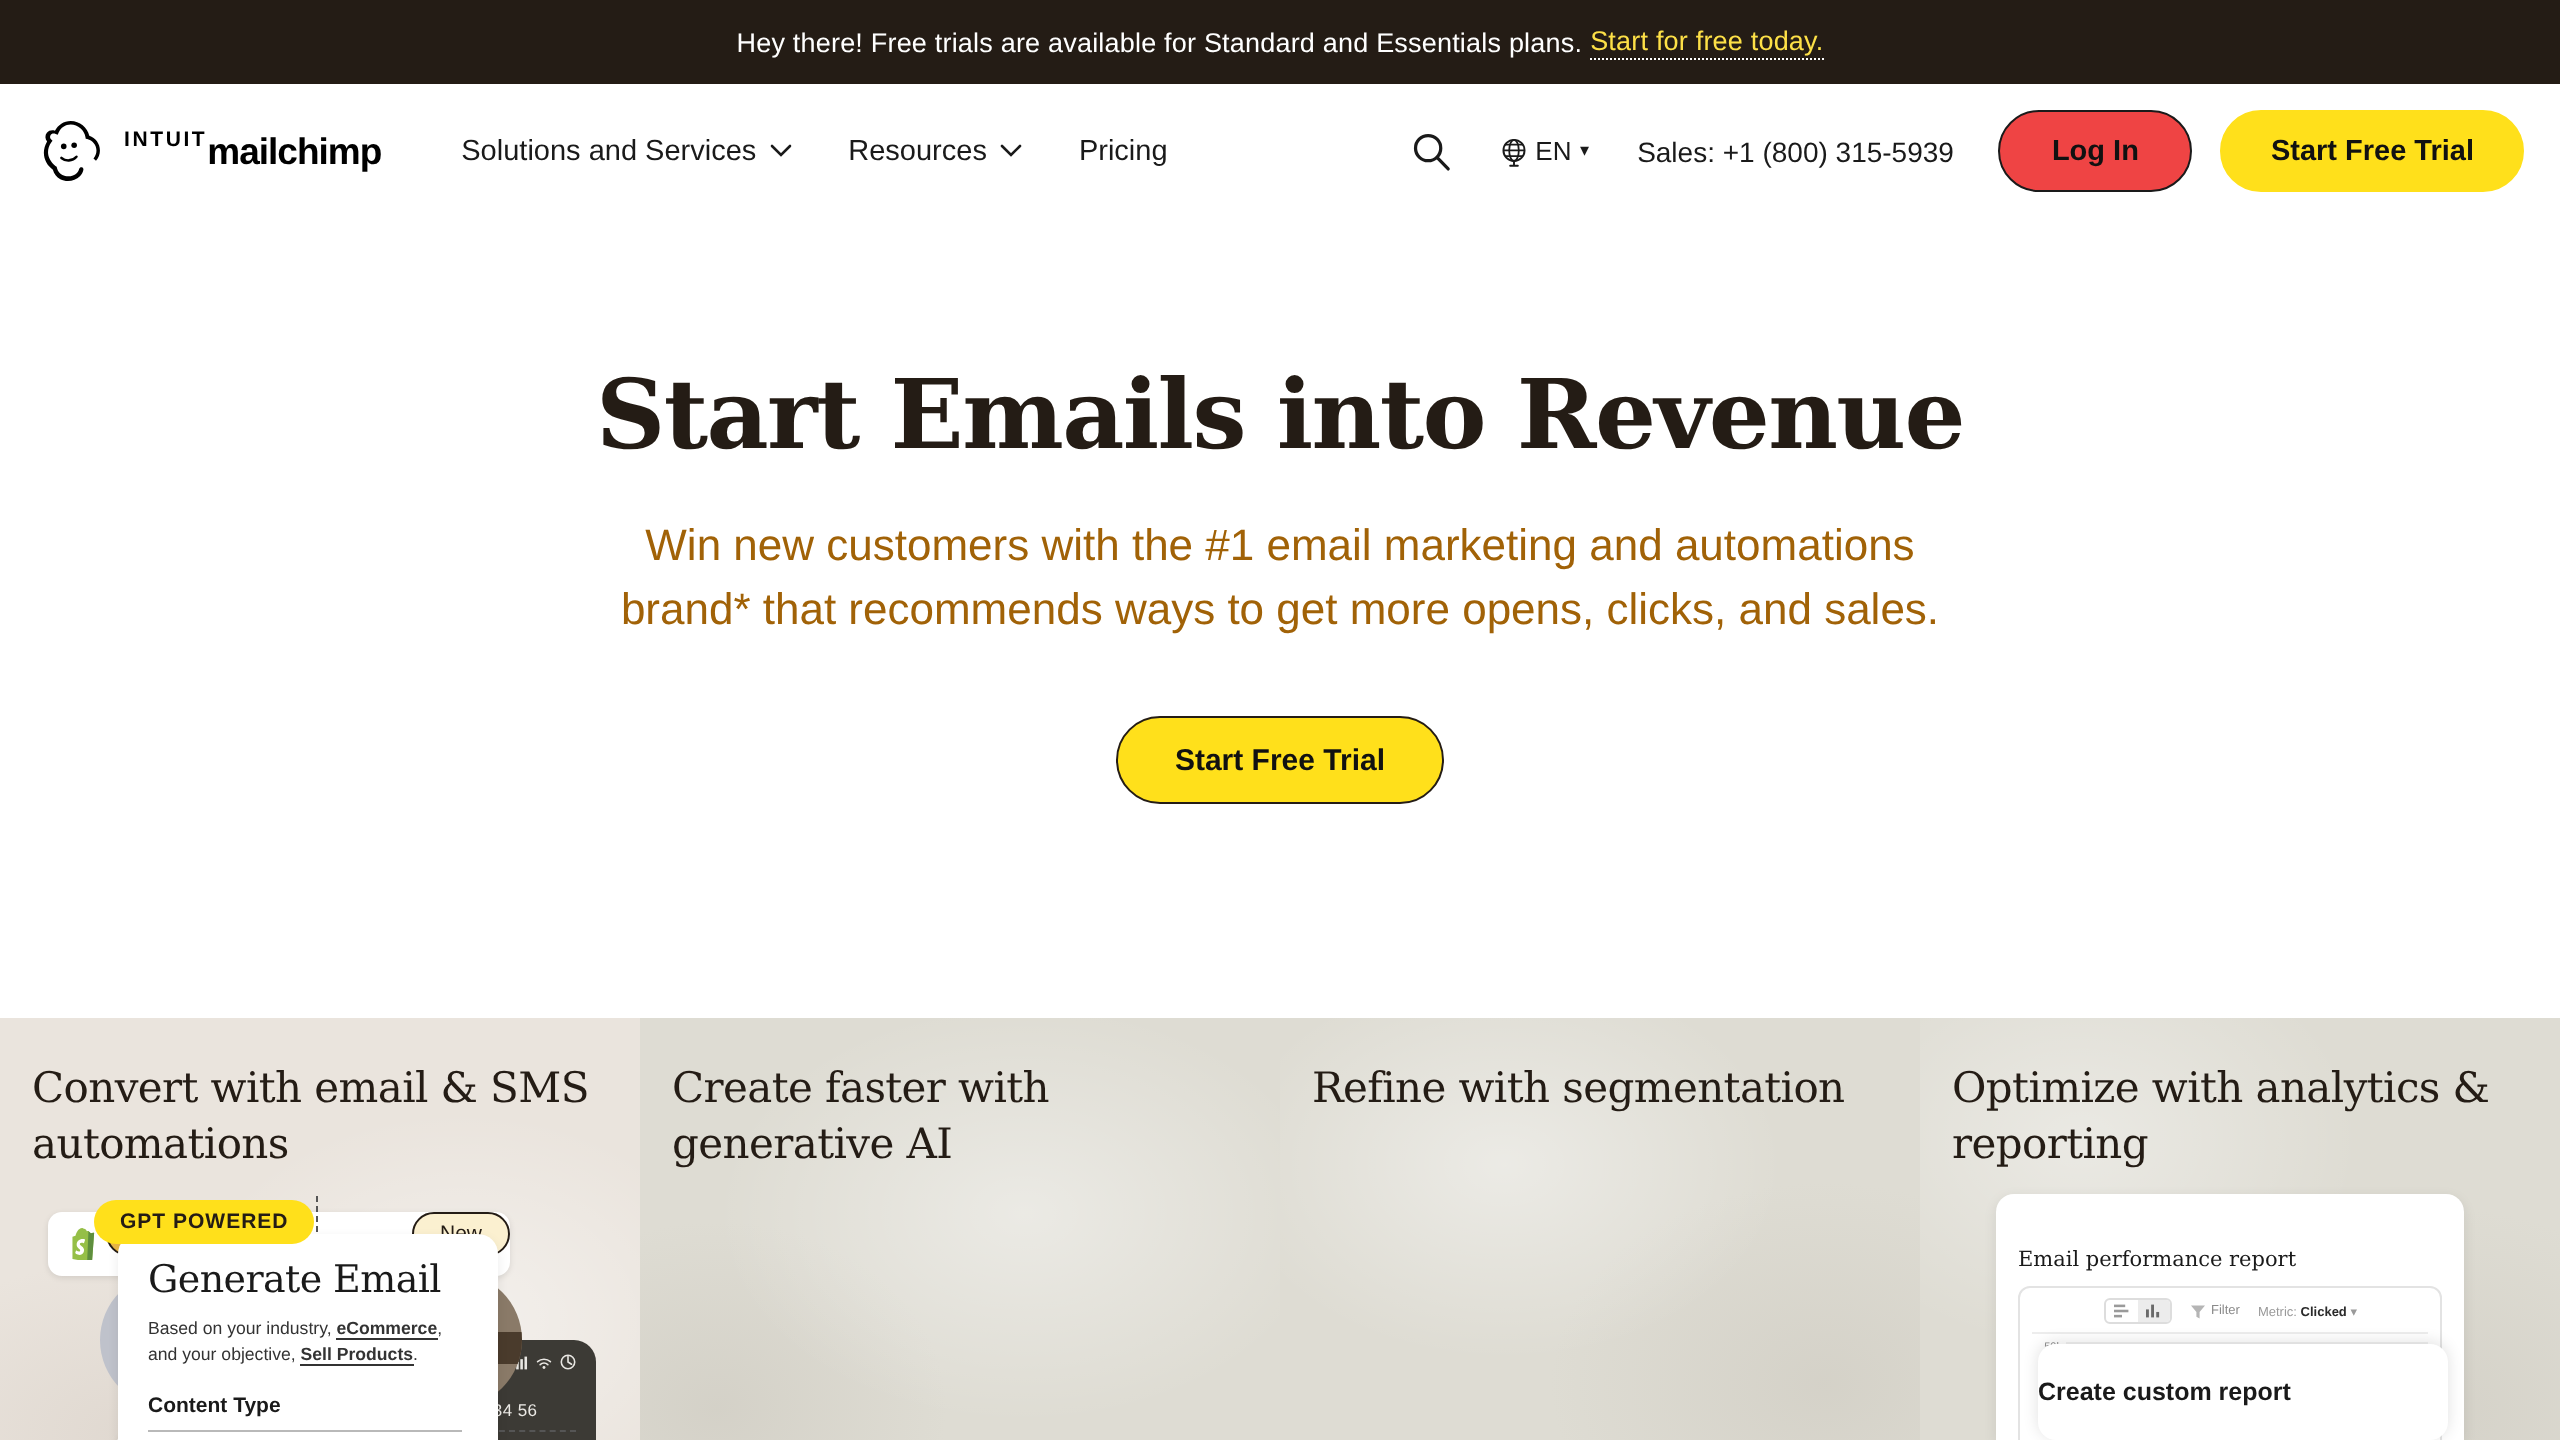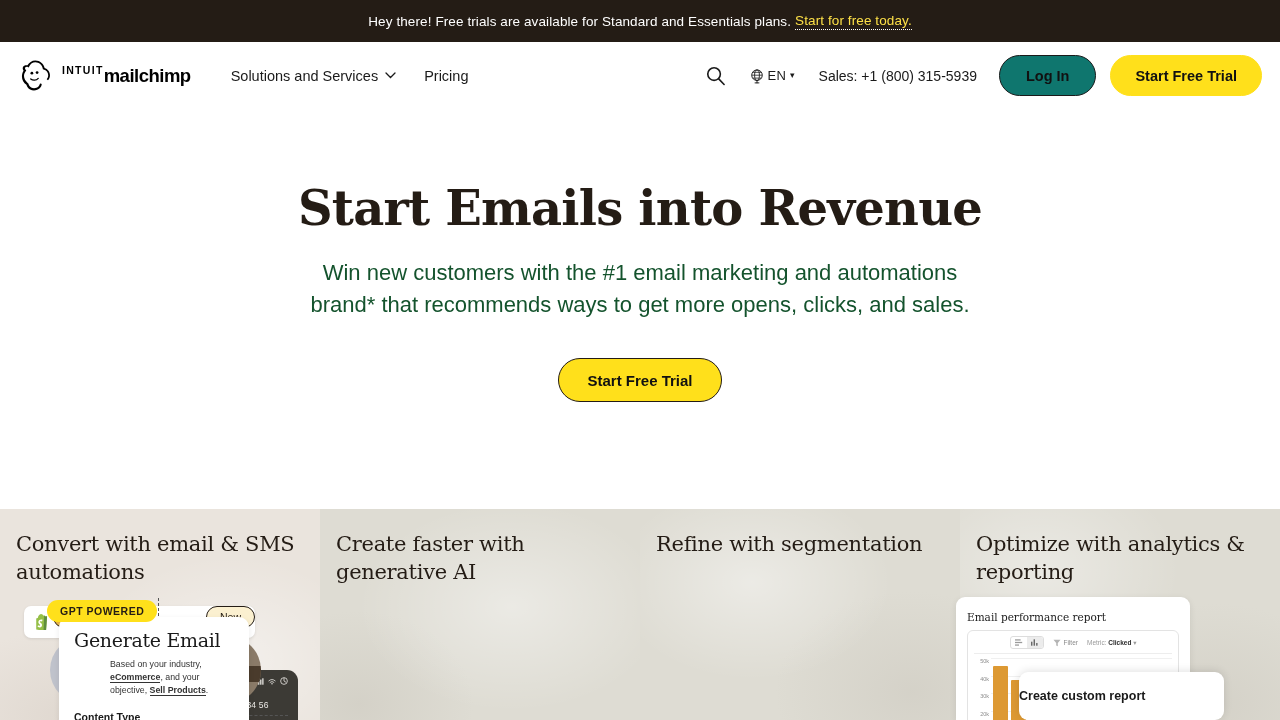--- a/index.html
+++ b/index.html
@@ -72,21 +72,21 @@
     margin-left: 24px; font-size: 14px; color: #1a1a1a; white-space: nowrap;
     cursor: pointer;
   }
   .btn {
     border-radius: 26px; font-size: 14.5px; font-weight: 700;
     display: inline-flex; align-items: center; justify-content: center;
     cursor: pointer; white-space: nowrap; color: #111;
   }
   .btn-login {
     margin-left: 22px;
-    border: 1.5px solid #1a1a1a; background: #0f766e;
+    border: 1.5px solid #1a1a1a; background: #ef4444;
     height: 41px; padding: 18px 26px;
   }
   .btn-trial-nav {
     margin-left: 14px;
     background: #FFE01B; border: 1.5px solid #FFE01B;
     height: 41px; padding: 0 24px;
   }
 
   
   .hero {
@@ -95,21 +95,21 @@
     display: flex; flex-direction: column; align-items: center;
     padding-top: 74px;
   }
   .hero-title {
     font-family: "DejaVu Serif", serif;
     font-size: 48px; font-weight: 700; color: #241C15;
     letter-spacing: -0.8px; line-height: 1.05; text-align: center;
   }
   .hero-sub {
     margin-top: 24px;
-    font-size: 22px; line-height: 1.45; color: #14532d;
+    font-size: 22px; line-height: 1.45; color: #a16207;
     text-align: center; max-width: 760px; font-weight: 400;
   }
   .btn-trial-hero {
     margin-top: 37px;
     background: #FFE01B; border: 1.5px solid #241C15;
     height: 44px; padding: 0 28px; font-size: 15px; border-radius: 26px;
   }
 
   
   .cards { display: flex; width: 100%; height: 244px; }
@@ -188,21 +188,21 @@
   .gen-panel {
     position: absolute; left: 59px; top: 617px; width: 190px; height: 103px;
     background: #fff; border-radius: 10px 10px 0 0;
     box-shadow: 0 2px 6px rgba(0,0,0,.08);
     padding: 12px 18px 0 15px; overflow: hidden; z-index: 2;
   }
   .gen-title {
     font-family: "DejaVu Serif", serif;
     font-size: 19px; font-weight: 400; color: #1a1a1a; letter-spacing: -0.3px;
   }
-  .gen-desc { margin-top: 7px; font-size: 8.8px; line-height: 1.5; color: #333; margin-left: 36px; }
+  .gen-desc { margin-top: 7px; font-size: 8.8px; line-height: 1.5; color: #333; }
   .gen-desc b { font-weight: 700; border-bottom: 1px solid #333; }
   .gen-field-label { margin-top: 13px; font-size: 10.5px; font-weight: 700; color: #1a1a1a; }
   .gen-field-line { margin-top: 6px; height: 1px; background: #b9b9b9; width: 100%; }
 
   
   .seg { position: absolute; left: 0; top: 598px; width: 320px; height: 122px; }
   .seg-divider {
     position: absolute; left: 158px; top: 0; width: 0; height: 118px;
     border-left: 1.5px dashed #555;
   }
@@ -219,24 +219,24 @@
   .avatar-photo {
     position: absolute; width: 68px; height: 68px; border-radius: 50%;
     overflow: hidden;
   }
   .avatar-1 { left: 50px; top: 38px; }
   .avatar-2 { left: 193px; top: 38px; }
   .avatar-3 { left: 72px; top: 112px; width: 56px; height: 56px; }
 
   
   .report {
-    position: absolute; left: 956px; top: 597px; width: 234px; height: 123px;
+    position: absolute; left: 998px; top: 597px; width: 234px; height: 123px;
     background: #fff; border-radius: 9px 9px 0 0;
     box-shadow: 0 2px 7px rgba(0,0,0,.09);
-    padding: 14px 11px 0 11px; overflow: hidden; z-index: 2;
+    padding: 27px 11px 0 11px; overflow: hidden; z-index: 2;
   }
   .report-title {
     font-family: "DejaVu Serif", serif;
     font-size: 10.5px; color: #1a1a1a;
   }
   .chart-box {
     margin-top: 7px; border: 1px solid #e3e3e3; border-radius: 6px;
     height: 100px; padding: 5px 6px 0 6px; position: relative; overflow: hidden;
   }
   .chart-toolbar {
@@ -289,20 +289,26 @@
       </svg>
       <div class="logo-words">
         <div class="logo-intuit">Intuit</div>
         <div class="logo-chimp">mailchimp</div>
       </div>
     </div>
 
     <div class="nav">
       <div class="nav-item">
         <span>Solutions and Services</span>
+        <svg class="caret" width="11" height="7" viewBox="0 0 11 7">
+          <path d="M1 1l4.5 4.5L10 1" stroke="#1a1a1a" stroke-width="1.3" fill="none" stroke-linecap="round"></path>
+        </svg>
+      </div>
+      <div class="nav-item">
+        <span>Resources</span>
         <svg class="caret" width="11" height="7" viewBox="0 0 11 7">
           <path d="M1 1l4.5 4.5L10 1" stroke="#1a1a1a" stroke-width="1.3" fill="none" stroke-linecap="round"></path>
         </svg>
       </div>
       <div class="nav-item">
         <span>Pricing</span>
       </div>
     </div>
 
     <div class="header-right">

